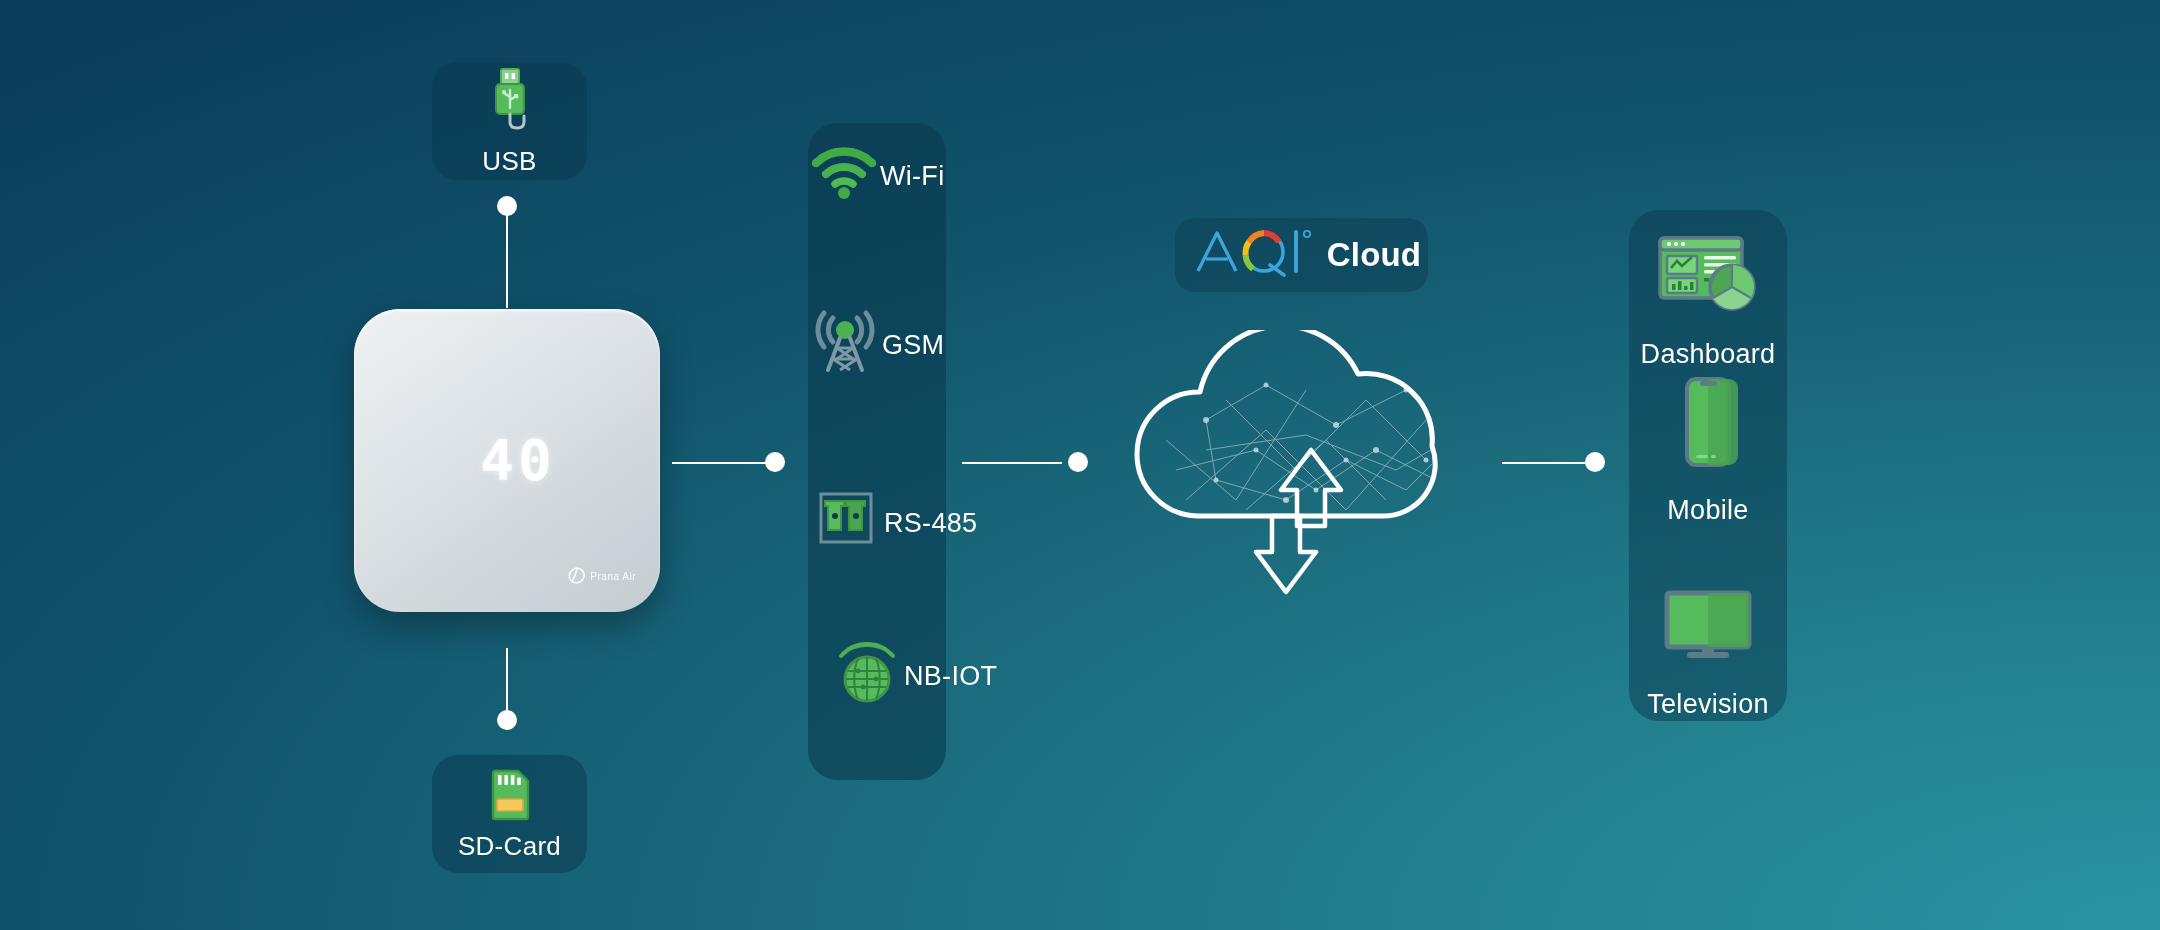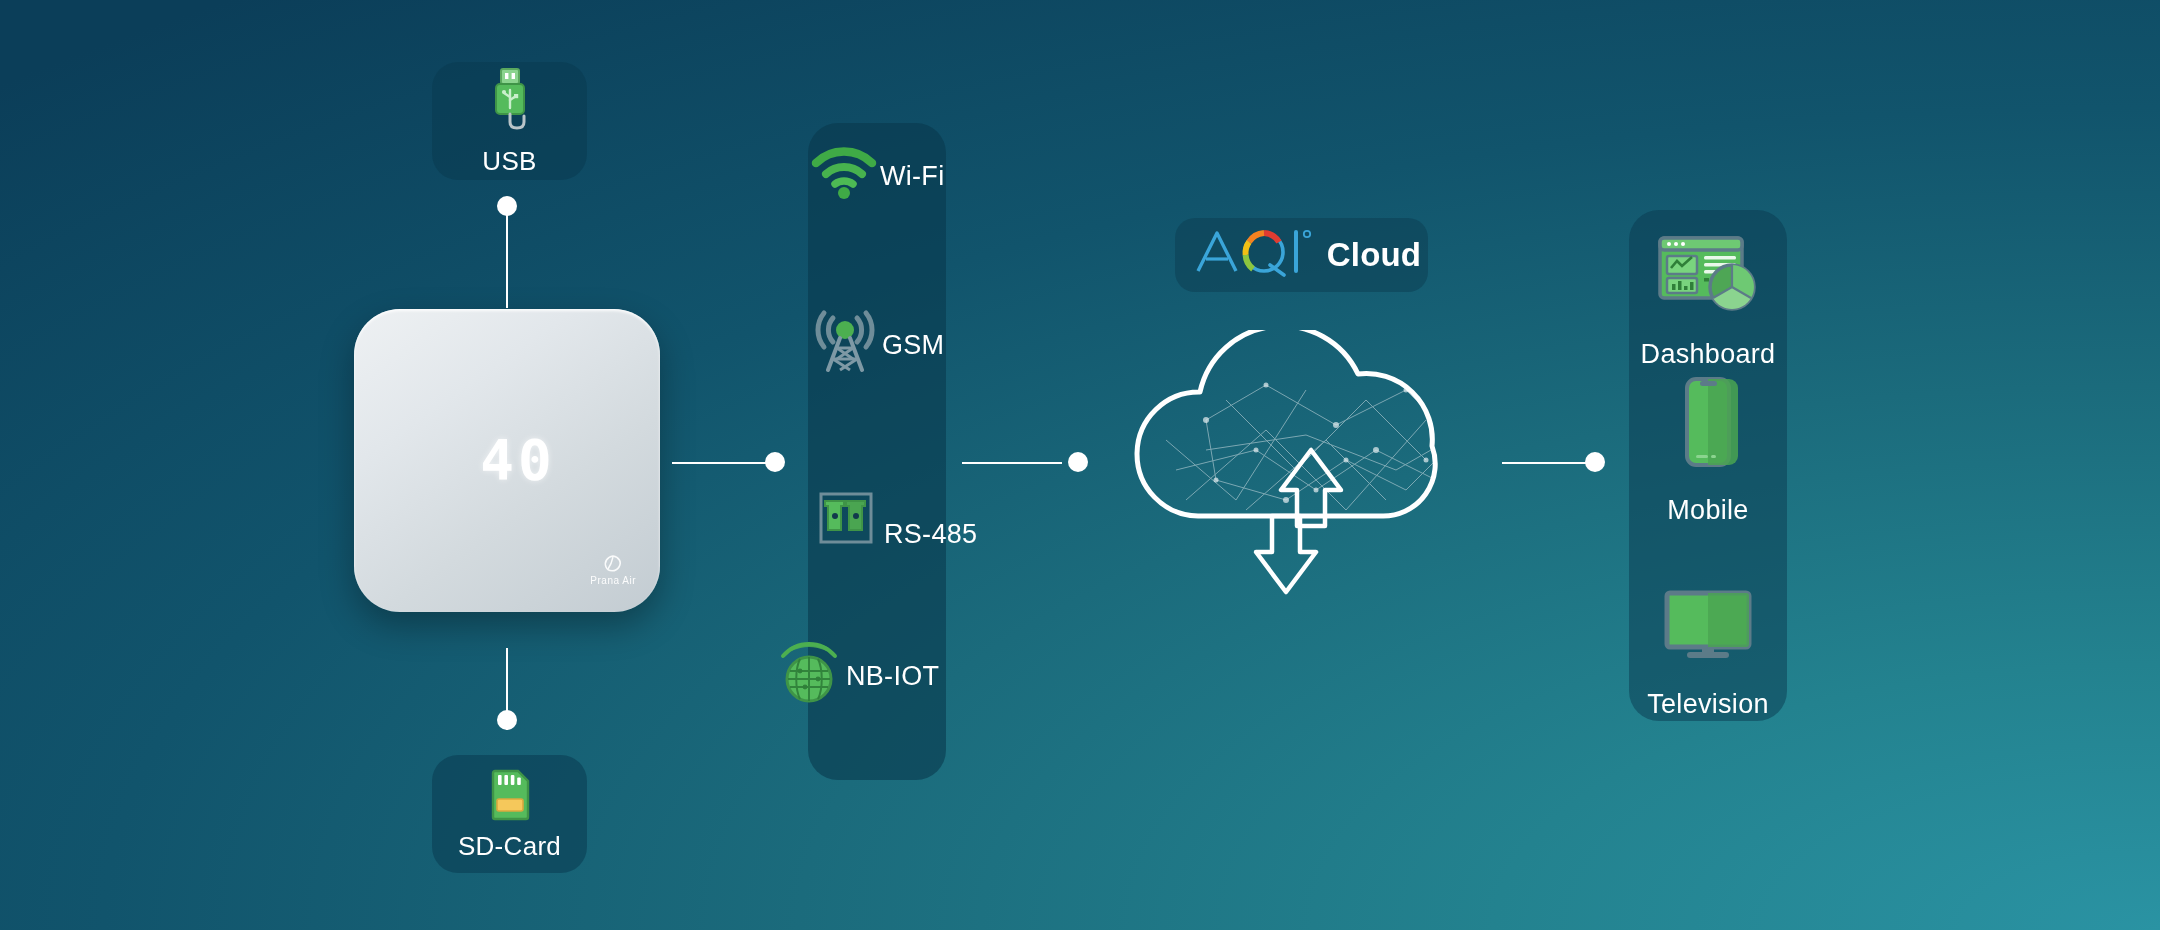--- a/index.html
+++ b/index.html
@@ -88,21 +88,21 @@
     text-align:center;
     font-family:"DejaVu Sans Mono", monospace;
     font-size:56px; font-weight:700;
     color:#ffffff;
     text-shadow:0 0 6px rgba(255,255,255,0.6);
     letter-spacing:4px;
     padding-left:22px;
   }
   #device-brand{
     position:absolute; right:24px; bottom:26px;
-    display:flex; flex-direction:column; align-items:center; gap:1px;
+    display:flex; align-items:center; gap:1px;
   }
   #device-brand .brand-text{
     color:#ffffff; font-size:10px; letter-spacing:.5px; opacity:.95;
   }
 
   
   .conn-line{ position:absolute; background:#ffffff; }
   .conn-line.h{ height:2px; }
   .conn-line.v{ width:2px; }
   .conn-dot{
@@ -202,34 +202,34 @@
           <path d="M29 40 L45 51"></path>
           <path d="M45 40 L29 51"></path>
           <path d="M25 51 L42 62"></path>
           <path d="M49 51 L32 62"></path>
         </g>
       </svg>
     </span>
     <span class="card-label">GSM</span>
   </div>
 
-  <div class="conn-item" style="left:808px; top:490px;align-items:flex-end;">
+  <div class="conn-item" style="left:808px; top:490px;">
     <span>
       <svg width="76" height="56" viewBox="0 0 76 56">
         <rect x="13" y="4" width="50" height="48" fill="none" stroke="#6f8d99" stroke-width="3"></rect>
         <path d="M23 11 h13 v5 h-3 v24 h-13 v-24 h-3 v-5 z" fill="#55bb5c" stroke="#3f9447" stroke-width="2"></path>
         <path d="M44 11 h13 v5 h-3 v24 h-13 v-24 h-3 v-5 z" fill="#4aa551" stroke="#3f9447" stroke-width="2"></path>
         <circle cx="27" cy="26" r="3" fill="#113a4c"></circle>
         <circle cx="48" cy="26" r="3" fill="#113a4c"></circle>
       </svg>
     </span>
     <span class="card-label">RS-485</span>
   </div>
 
-  <div class="conn-item" style="left:772px; top:638px;">
+  <div class="conn-item" style="left:830px; top:638px;">
     <span>
       <svg width="74" height="66" viewBox="0 0 74 66">
         <g fill="none" stroke="#4caf50" stroke-width="4" stroke-linecap="round">
           <path d="M11 18 A34 34 0 0 1 63 18"></path>
           <path d="M19 11 A44 44 0 0 1 55 11" opacity=".85"></path>
         </g>
         <circle cx="37" cy="41" r="22" fill="#55bb5c" stroke="#3f9447" stroke-width="3"></circle>
         <g stroke="#2f7f39" stroke-width="2" fill="none" opacity=".9">
           <path d="M18 33 H56"></path>
           <path d="M16 41 H58"></path>

